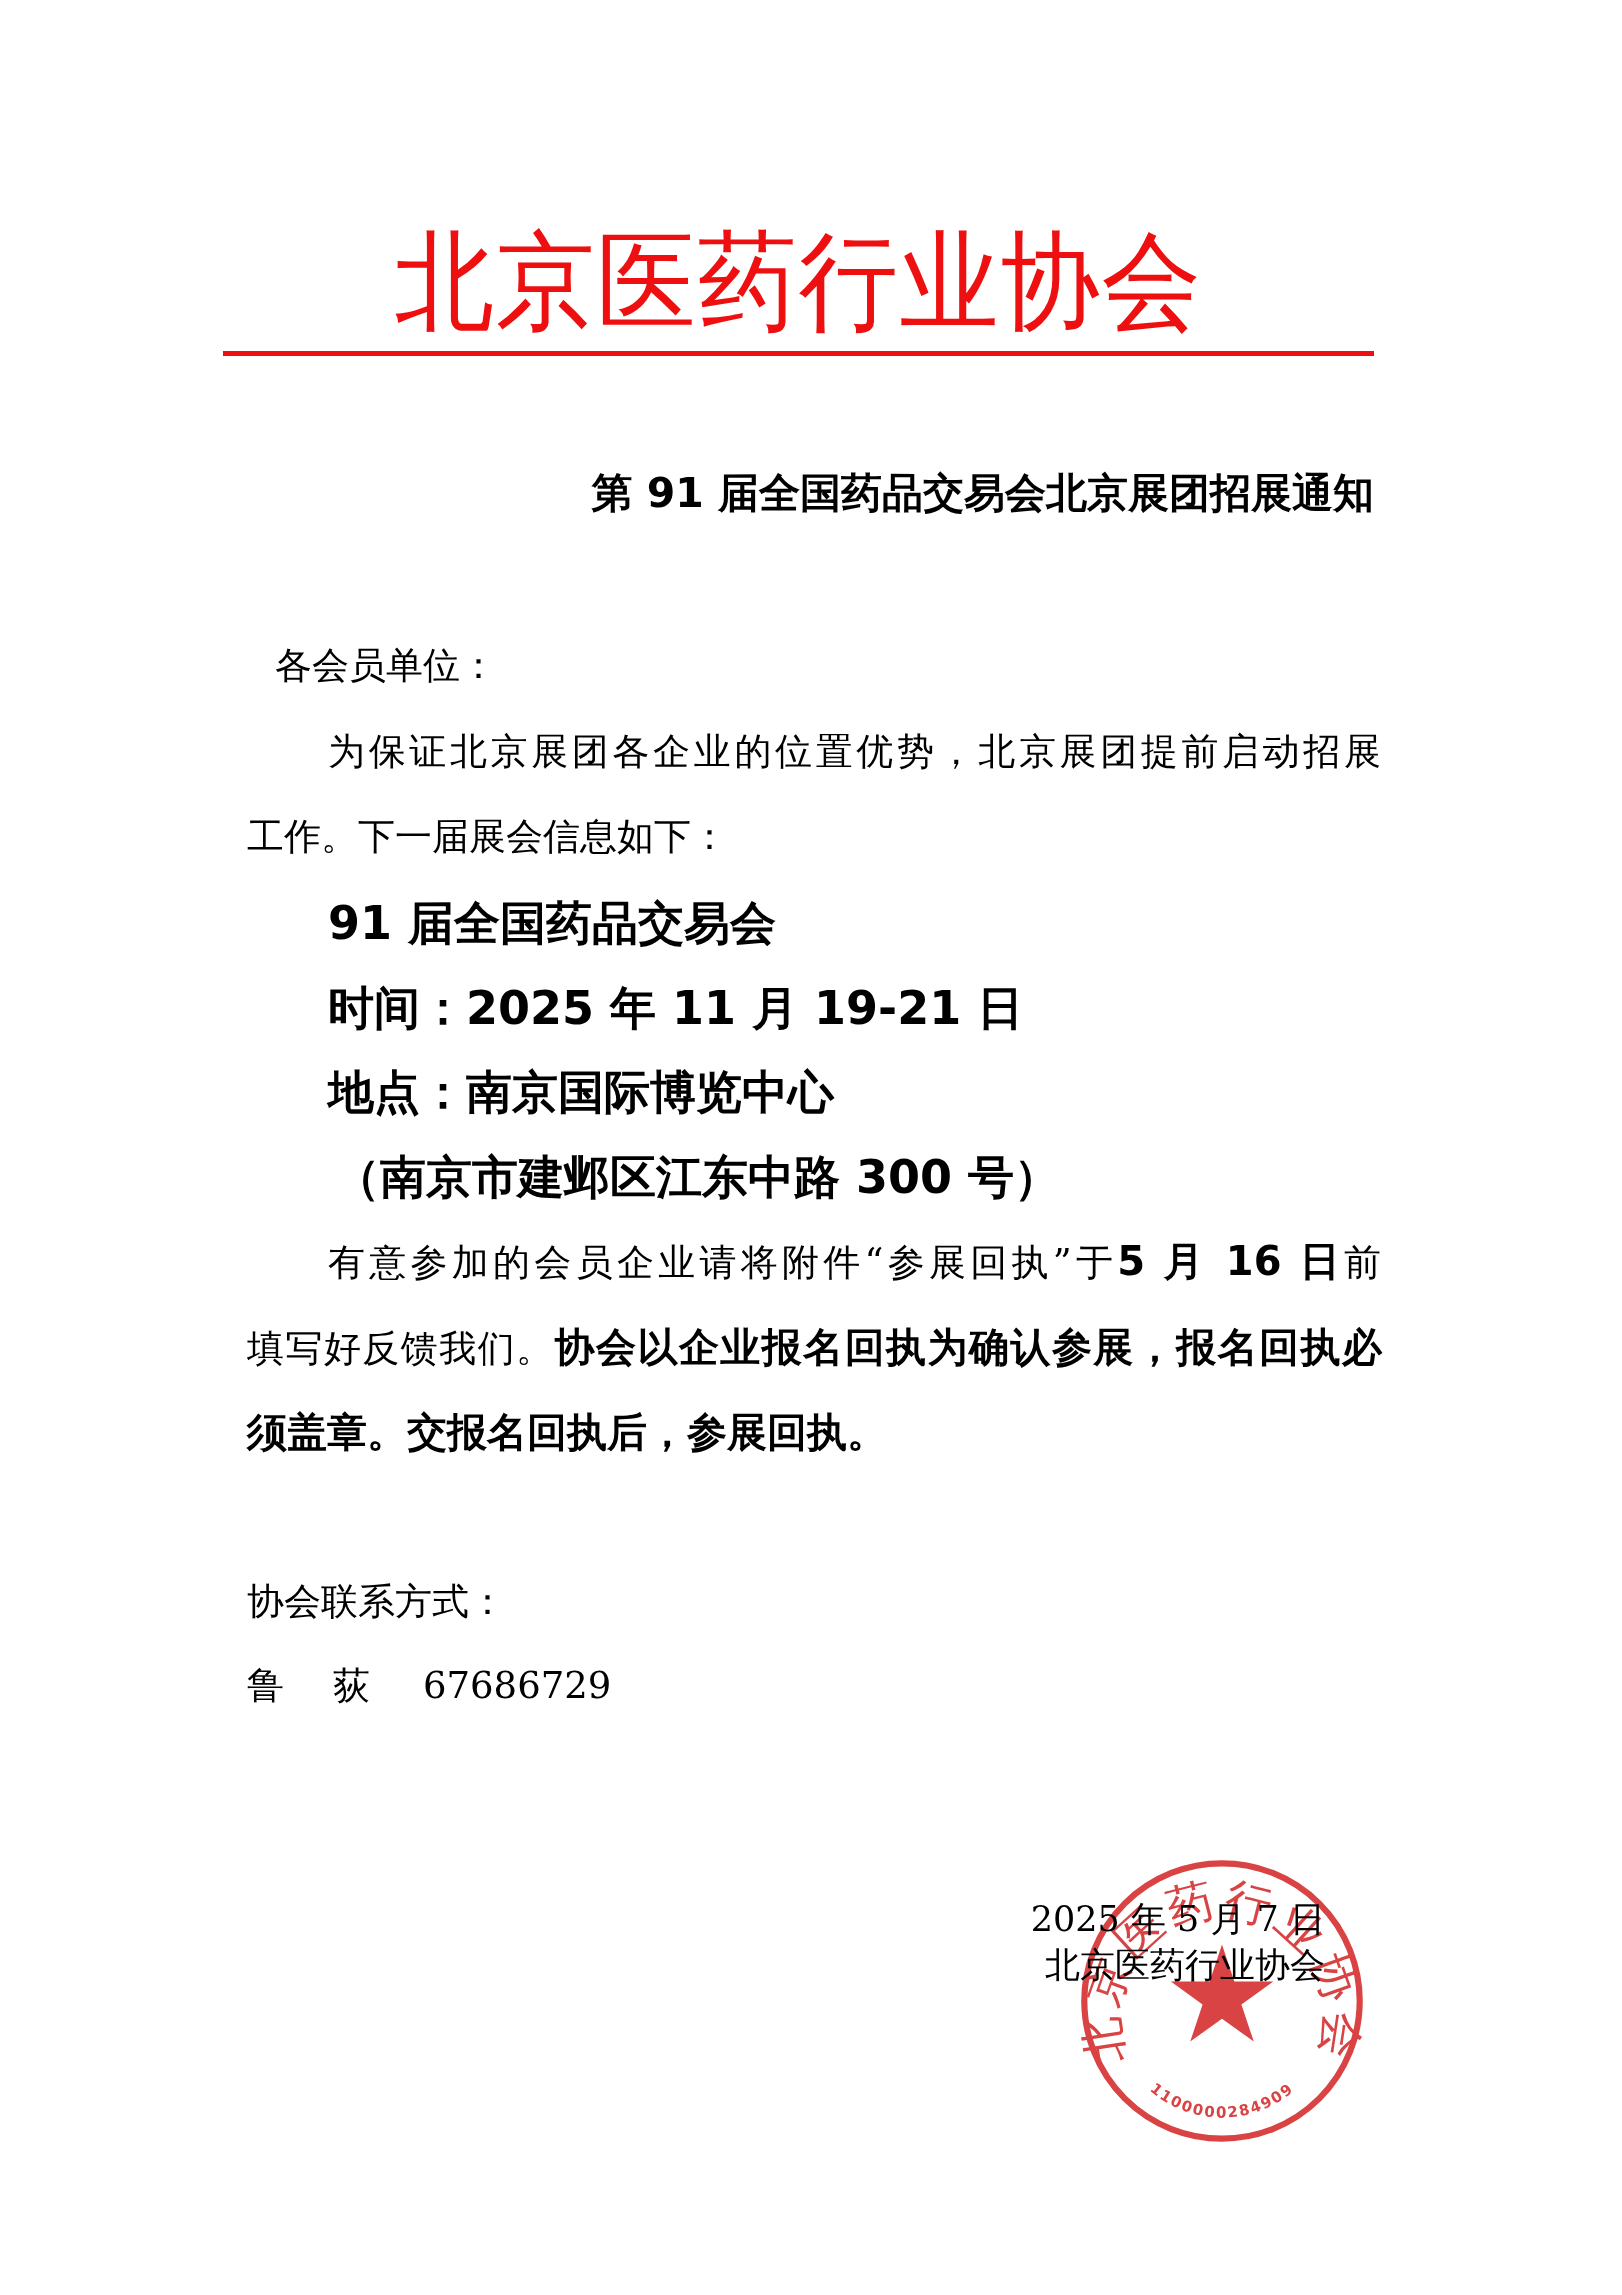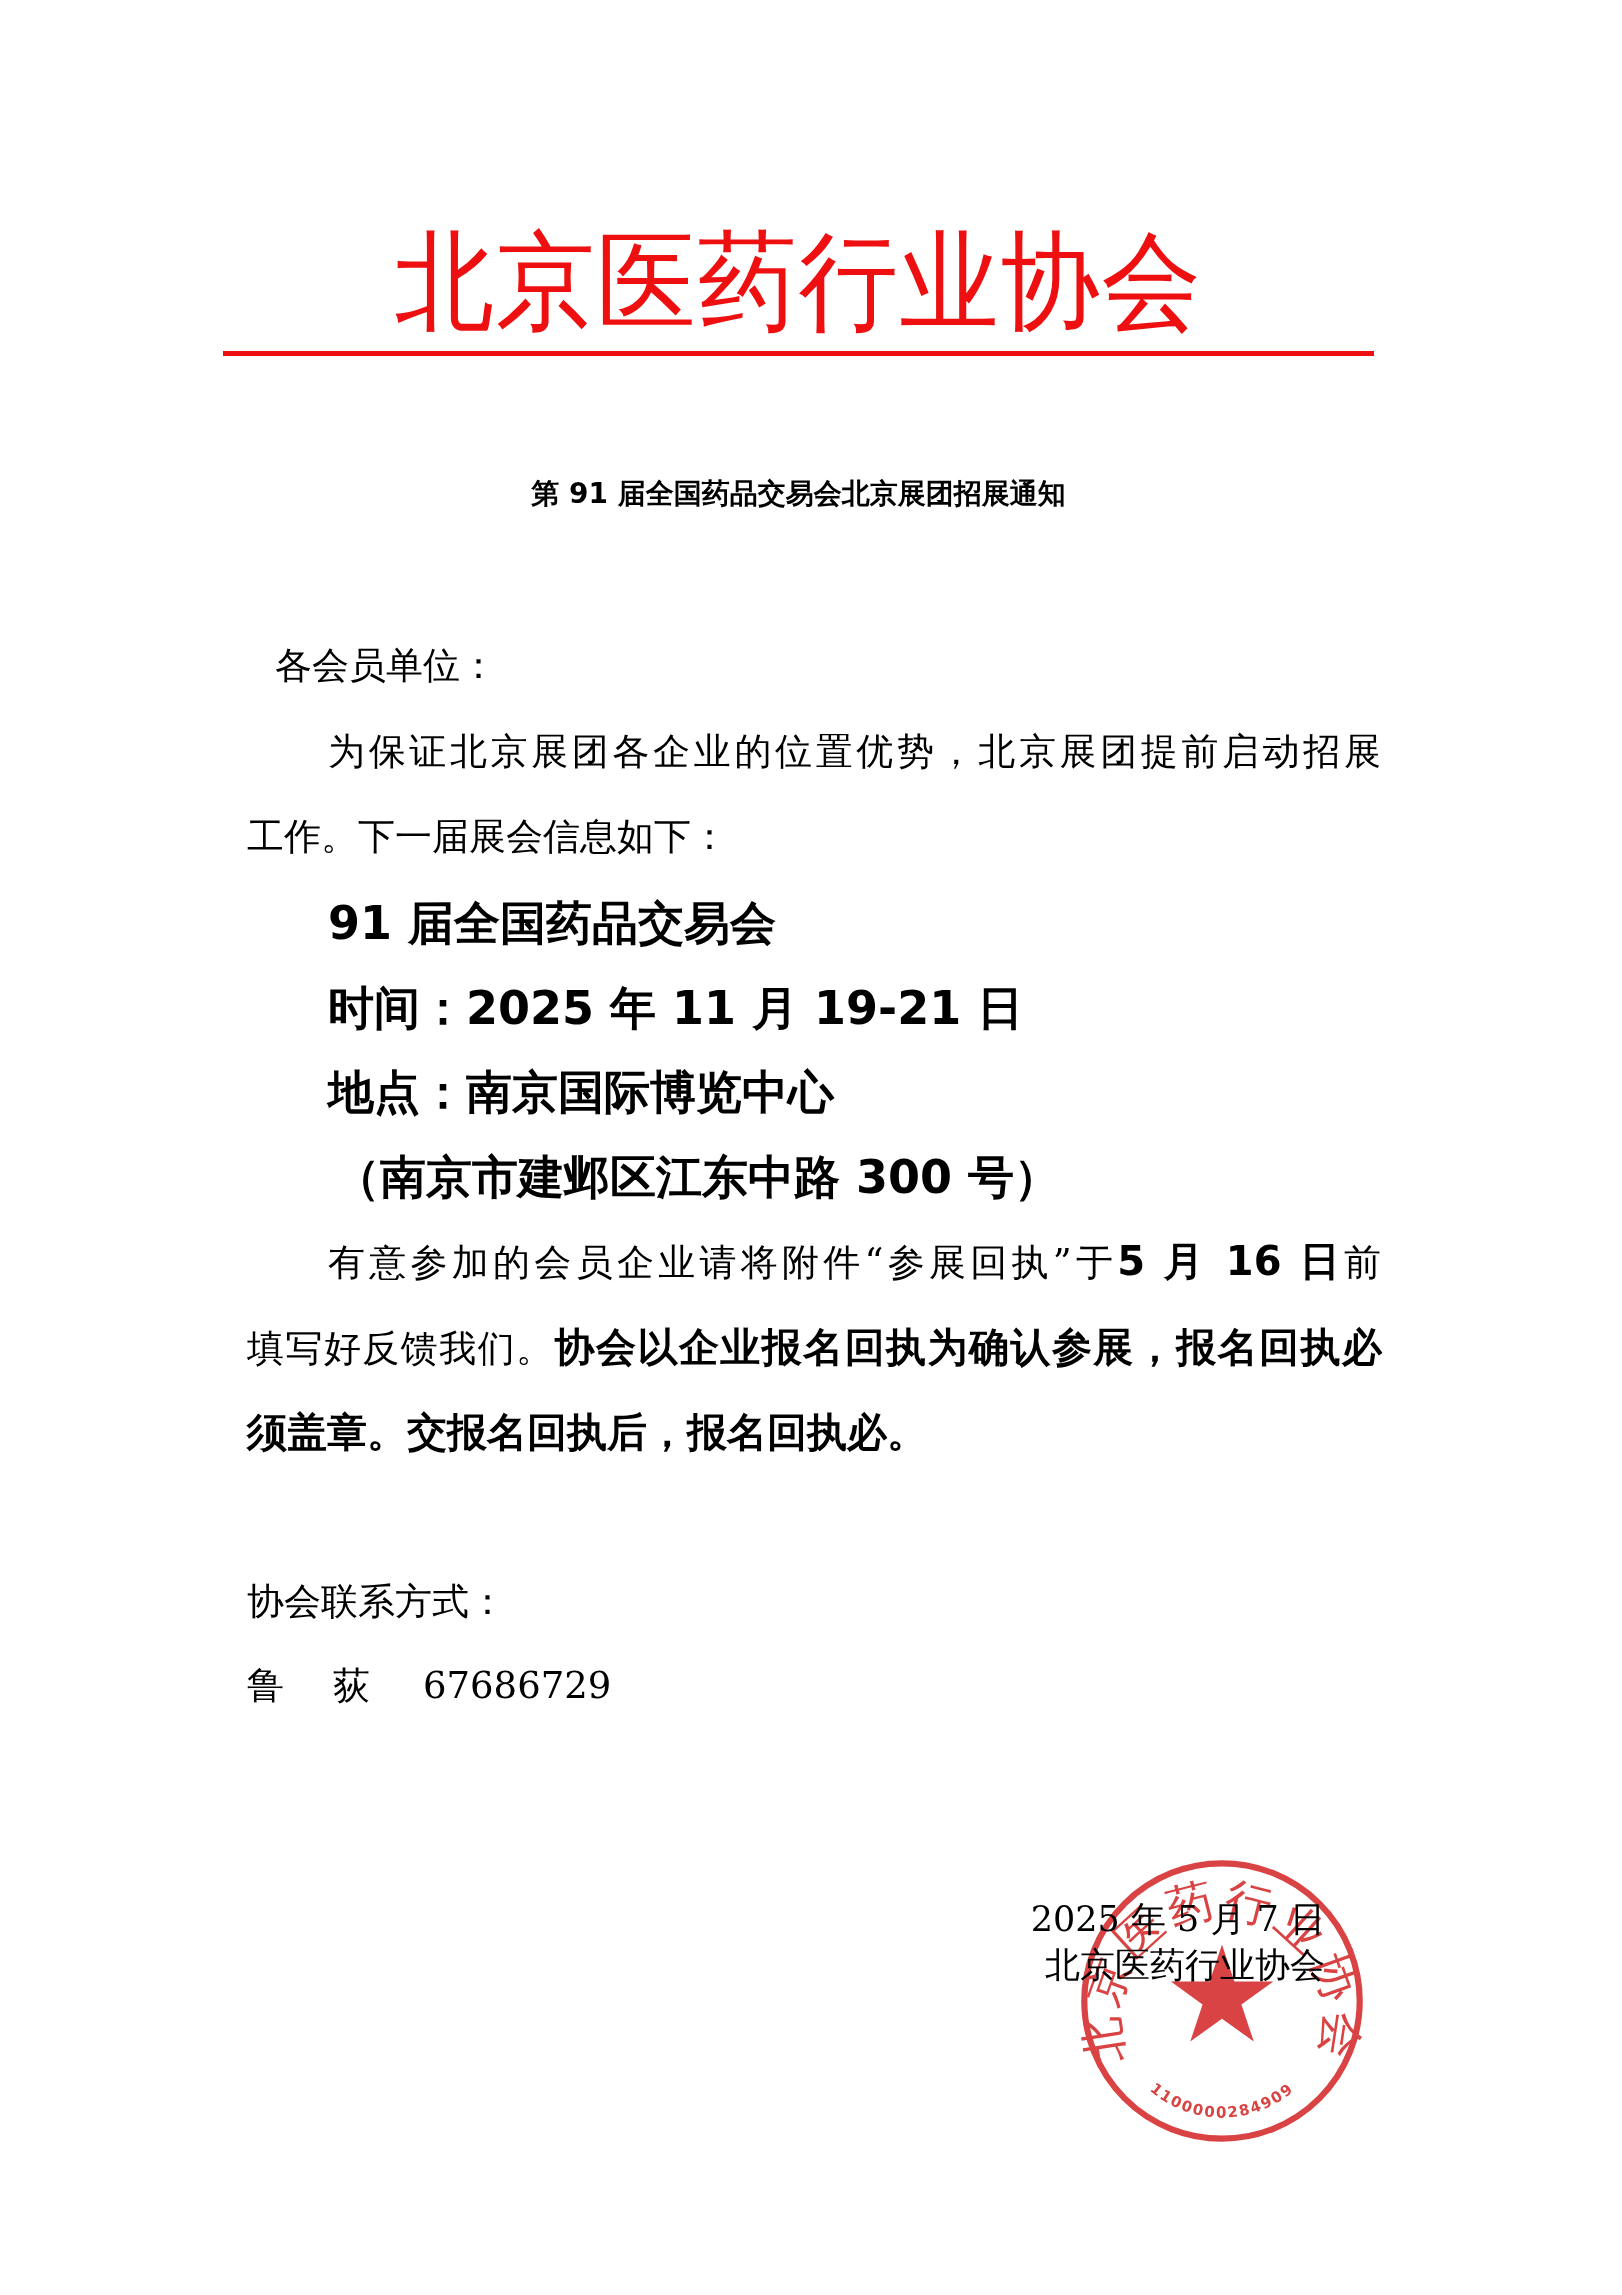--- a/index.html
+++ b/index.html
@@ -44,24 +44,24 @@
     width: 1151px;
     height: 5.3px;
     background: #ee1010;
   }
   
   .doc-title {
     position: absolute;
     left: 223px;
     top: 465px;
     width: 1151px;
-    text-align: center;
+    text-align: right;
     font-family: "DejaVu Sans", "Liberation Sans", sans-serif;
     font-weight: bold;
-    font-size: 28px;
+    font-size: 41px;
     line-height: 57px;
     letter-spacing: 0px;
   }
   
   .line {
     position: absolute;
     left: 247px;
     width: 1135px;
     font-family: "DejaVu Serif", "Liberation Serif", serif;
     font-size: 37px;
@@ -138,21 +138,21 @@
     <span>地点：</span><span>南京国际博览中心</span>
   </div>
   <div class="line bold-sans indent-paren" style="top:1153px;">（南京市建邺区江东中路 300 号）</div>
 
   <div class="line justify indent2" style="top:1237px;">
     <span>有意参加的会员企业请将附件“参展回执”于</span><span class="b">5 月 16 日</span><span>前</span>
   </div>
   <div class="line justify" style="top:1323px;">
     <span>填写好反馈我们。</span><span class="b">协会以企业报名回执为确认参展，报名回执必</span>
   </div>
-  <div class="line b" style="top:1408px;">须盖章。交报名回执后，报名回执必。</div>
+  <div class="line b" style="top:1408px;">须盖章。交报名回执后，参展回执。</div>
 
   <div class="line" style="top:1577px;">协会联系方式：</div>
   <div class="line contact-name" style="top:1661px;">
     <span>鲁</span><span class="gap1"></span><span>荻</span><span class="gap2"></span><span>67686729</span>
   </div>
 
   <svg class="stamp" viewBox="0 0 324 324">
     <defs>
       <path id="arcTop" d="M 52 226 A 118 118 0 1 1 272 226"></path>
       <path id="arcBottom" d="M 62 244 A 125 125 0 0 0 262 244"></path>

